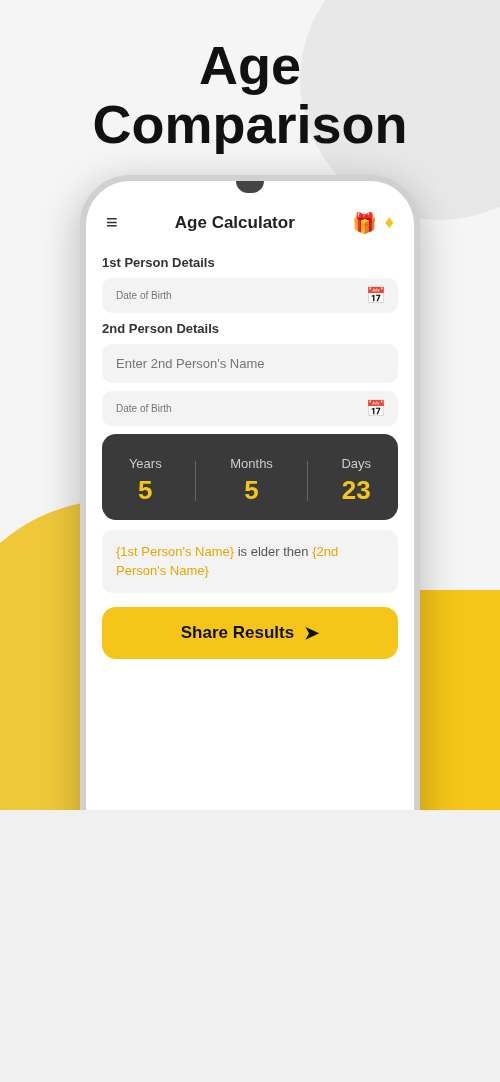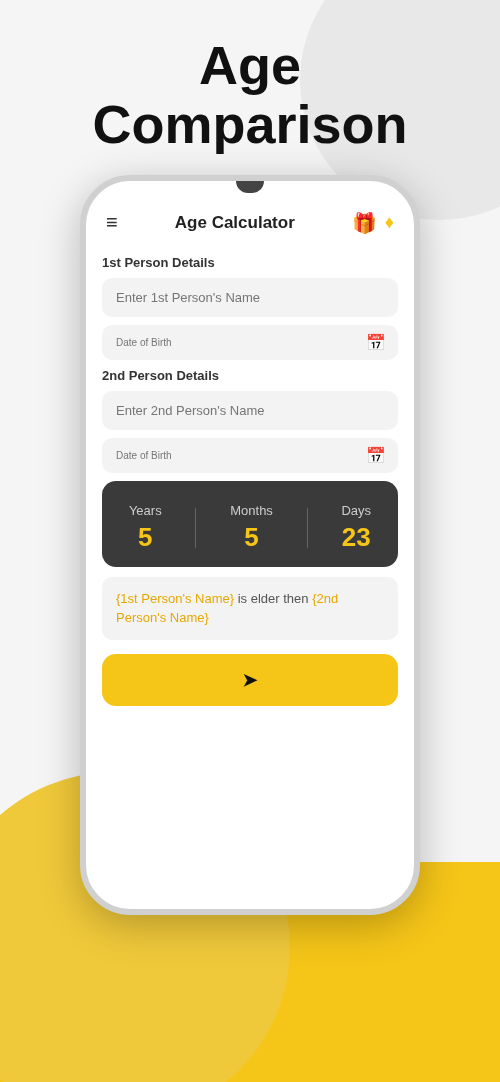--- a/index.html
+++ b/index.html
@@ -8,21 +8,21 @@
       width: 500px;
       height: 1082px;
       background: #f0f0f0;
       font-family: 'Arial', sans-serif;
       overflow: hidden;
       position: relative;
     }
 
     .bg-container {
       width: 500px;
-      height: 1082px;
+      height: 810px;
       background: #f5f5f5;
       position: relative;
       overflow: hidden;
     }
 
     .bg-circle-top-right {
       position: absolute;
       top: -60px;
       right: -80px;
       width: 280px;
@@ -334,21 +334,20 @@
             <span class="menu-icon">≡</span>
             <span class="app-title">Age Calculator</span>
             <div class="header-icons">
               <span class="gift-icon">🎁</span>
               <span class="diamond-icon">♦</span>
             </div>
           </div>
 
           
           <div class="section-label">1st Person Details</div>
-          <input class="input-field" type="text" placeholder="Enter 1st Person's Name" style="">
 
           <div class="date-field-wrapper">
             <input class="date-field" type="text" placeholder="Date of Birth" style="">
             <span class="calendar-icon">📅</span>
           </div>
 
           
           <div class="section-label">2nd Person Details</div>
           <input class="input-field" type="text" placeholder="Enter 2nd Person's Name" style="">
 
@@ -379,20 +378,21 @@
             </div>
           </div>
 
           
           <div class="comparison-text">
             <span class="highlight">{1st Person's Name}</span><span> is elder then </span><span class="highlight">{2nd Person's Name}</span>
           </div>
 
           
           <button class="btn-share">
+            <span>Share Results</span>
             <span class="share-arrow">➤</span>
           </button>
 
         </div>
       </div>
     </div>
   </div>
 </div>
 
 </body></html>

